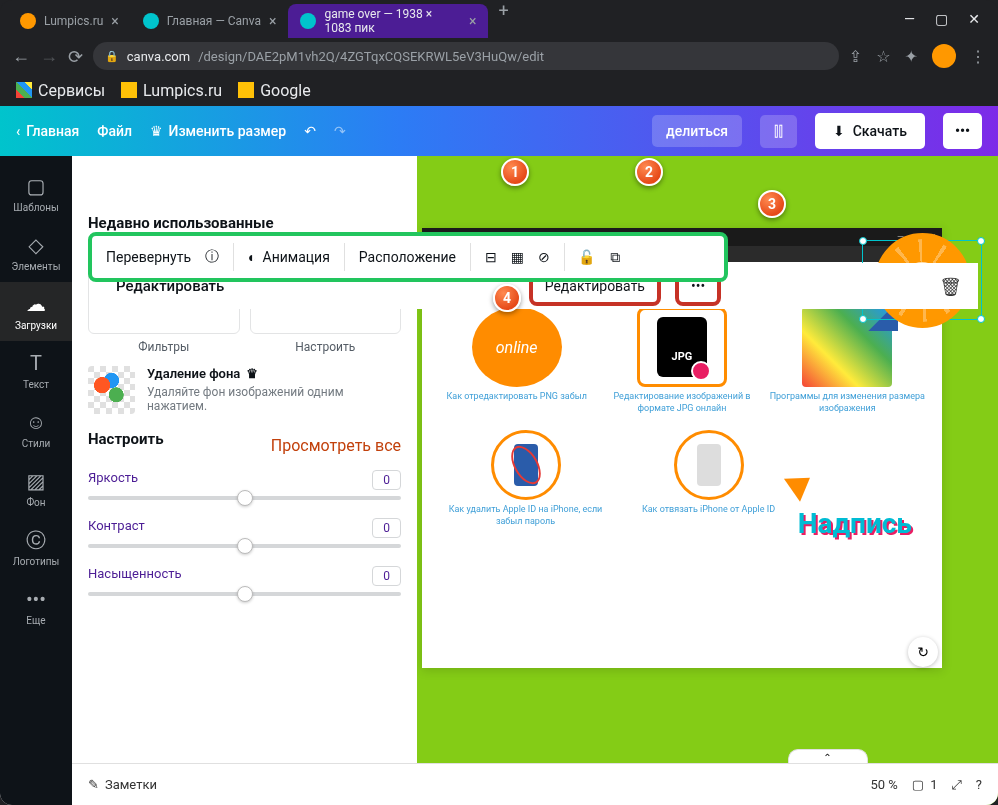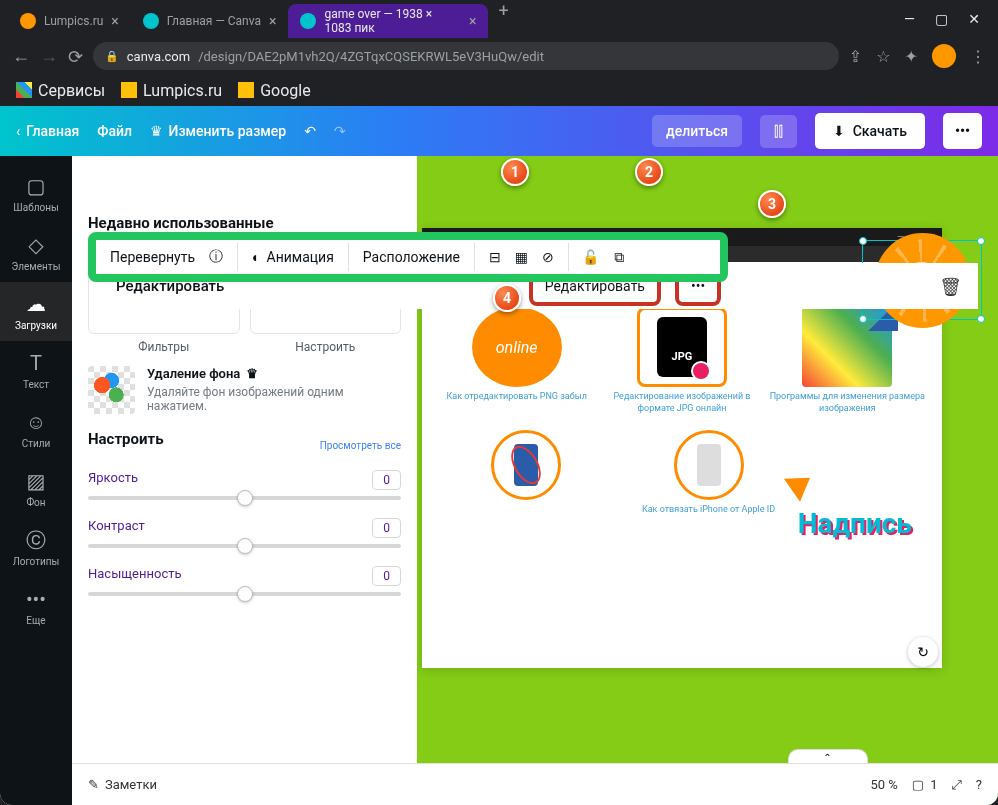--- a/index.html
+++ b/index.html
@@ -51,38 +51,38 @@
 .panel h3 { font-size:15px; color:#0e1318; margin-bottom:12px; font-weight:700; }
 .panel .row2 { display:flex; gap:10px; }
 .panel .box { flex:1; height:90px; border:1px solid #e3e4e5; border-radius:6px; display:flex; align-items:center; justify-content:center; font-size:22px; cursor:pointer; }
 .panel .cap { text-align:center; font-size:12px; color:#555d66; margin-top:6px; }
 .bgremove { display:flex; gap:12px; align-items:flex-start; padding:0 16px 16px; }
 .bgremove .thumb { width:48px; height:48px; border-radius:4px; background:radial-gradient(circle at 30% 40%,#ff5722 18%,transparent 19%),radial-gradient(circle at 60% 60%,#4caf50 18%,transparent 19%),radial-gradient(circle at 50% 30%,#2196f3 18%,transparent 19%),repeating-conic-gradient(#e0e0e0 0 25%,#fff 0 50%) 0/12px 12px; }
 .bgremove .title { font-size:13px; font-weight:600; color:#0e1318; display:flex; align-items:center; gap:6px; }
 .bgremove .desc { font-size:12px; color:#737a81; margin-top:4px; }
 .adjust { padding:0 16px; }
 .adjrow { display:flex; justify-content:space-between; align-items:center; margin-bottom:6px; }
-.adjrow .viewall { font-size:10px; color:#3b82f6; cursor:pointer; }
+.adjrow .viewall { font-size:16px; color:#c2410c; cursor:pointer; }
 .slider { margin:10px 0 18px; }
 .slider .lab { display:flex; justify-content:space-between; font-size:13px; color:#4c1d95; margin-bottom:6px; }
 .slider .val { border:1px solid #d5d7d9; border-radius:4px; padding:2px 10px; font-size:12px; }
 .slider .track { height:4px; background:#d5d7d9; border-radius:2px; position:relative; }
 .slider .knob { position:absolute; left:50%; top:50%; transform:translate(-50%,-50%); width:16px; height:16px; background:#fff; border:1px solid #bbb; border-radius:50%; box-shadow:0 1px 3px rgba(0,0,0,.2); cursor:pointer; }
 
 .canvas { flex:1; background:#84cc16; position:relative; overflow:hidden; }
 
 
 .ctx1 { position:absolute; top:157px; left:100px; right:20px; height:46px; background:#fff; display:flex; align-items:center; padding:0 16px; gap:14px; z-index:5; }
 .ctx1 .title { font-size:15px; font-weight:500; color:#0e1318; }
 .ctx1 .spacer { flex:1; }
 .ctx1 .hbtn { padding:8px 12px; border-radius:4px; font-size:14px; cursor:pointer; color:#0e1318; }
 .ctx1 .ring { border:4px solid #c63226; border-radius:8px; }
 .ctx1 .trash { font-size:18px; color:#333; cursor:pointer; }
 
-.ctx2 { position:absolute; top:232px; left:88px; width:640px; height:50px; background:#fff; border:8px solid #22c55e; border-radius:8px; display:flex; align-items:center; padding:0 14px; gap:14px; z-index:5; font-size:14px; color:#0e1318; }
+.ctx2 { position:absolute; top:232px; left:88px; width:640px; height:50px; background:#fff; border:4px solid #22c55e; border-radius:8px; display:flex; align-items:center; padding:0 14px; gap:14px; z-index:5; font-size:14px; color:#0e1318; }
 .ctx2 .tbtn { cursor:pointer; display:flex; align-items:center; gap:6px; }
 .ctx2 .div { width:1px; height:28px; background:#e0e0e0; }
 
 .badge { position:absolute; width:28px; height:28px; border-radius:50%; background:radial-gradient(circle at 35% 30%,#ff8a50,#e64a19 70%); color:#fff; font-weight:bold; font-size:14px; display:flex; align-items:center; justify-content:center; border:2px solid #fff; box-shadow:0 2px 5px rgba(0,0,0,.4); z-index:10; }
 
 
 .page { position:absolute; top:72px; right:56px; width:520px; height:440px; background:#fff; box-shadow:0 2px 10px rgba(0,0,0,.15); }
 .page .winbar { height:18px; background:#1a1a1a; display:flex; justify-content:flex-end; align-items:center; gap:8px; padding:0 6px; color:#aaa; font-size:9px; }
 .page .tabbar { height:16px; background:#2b2b2b; }
 .page .menu { height:20px; border-bottom:3px solid #ff8c00; display:flex; align-items:center; gap:10px; padding:0 8px; font-size:9px; color:#41a0d8; }
@@ -356,20 +356,21 @@
           <div class="card c3">
               <div class="img"></div>
               <div class="txt">Программы для изменения размера изображения</div>
             </div>
         </div>
         <div class="grid2">
           <div class="card c4">
               <div class="img">
                 <div class="phone"></div>
               </div>
+              <div class="txt">Как удалить Apple ID на iPhone, если забыл пароль</div>
             </div>
           <div class="card c5">
               <div class="img">
                 <div class="phone" style="background:#ddd"></div>
               </div>
               <div class="txt">Как отвязать iPhone от Apple ID</div>
             </div>
         </div>
         <div class="cursor-arrow"></div>
         <div class="nadpis">Надпись</div>

